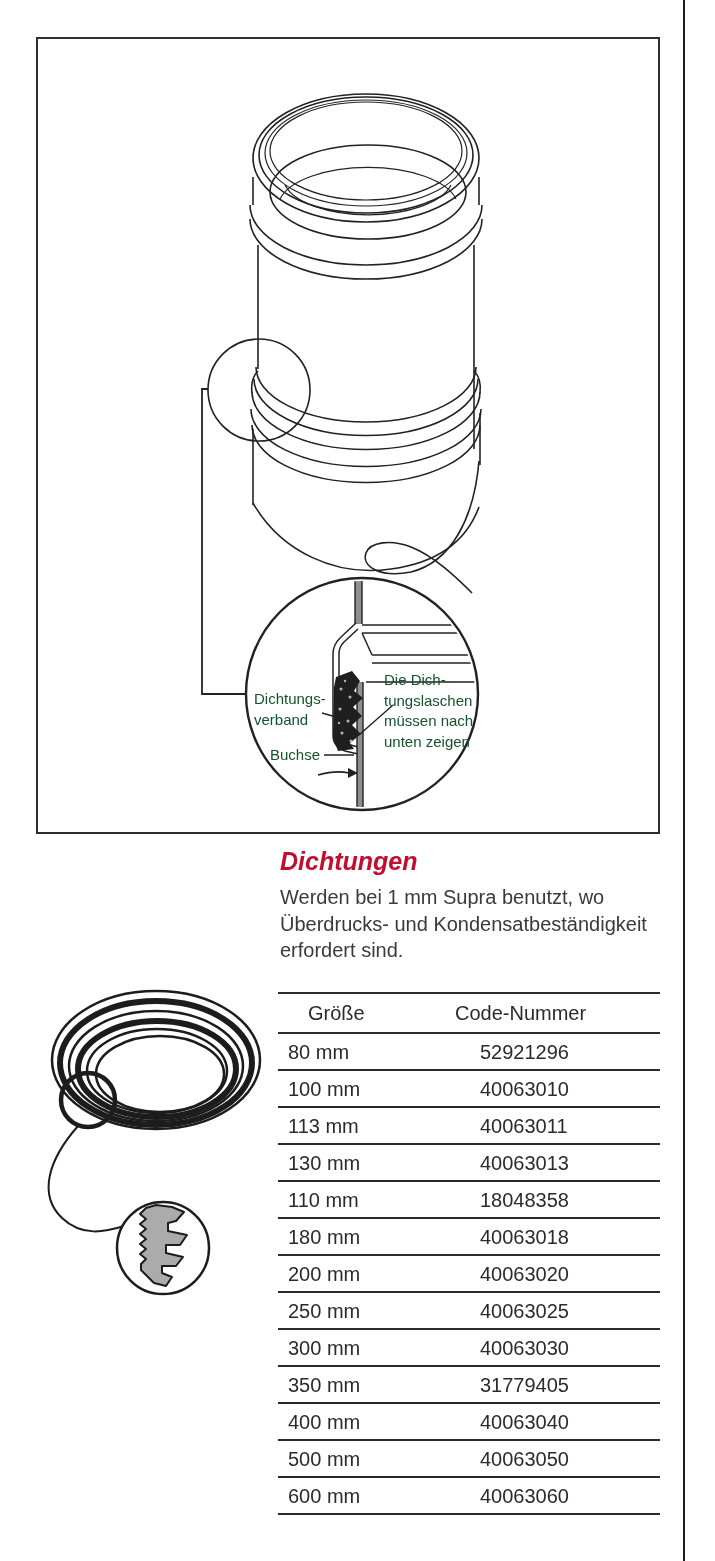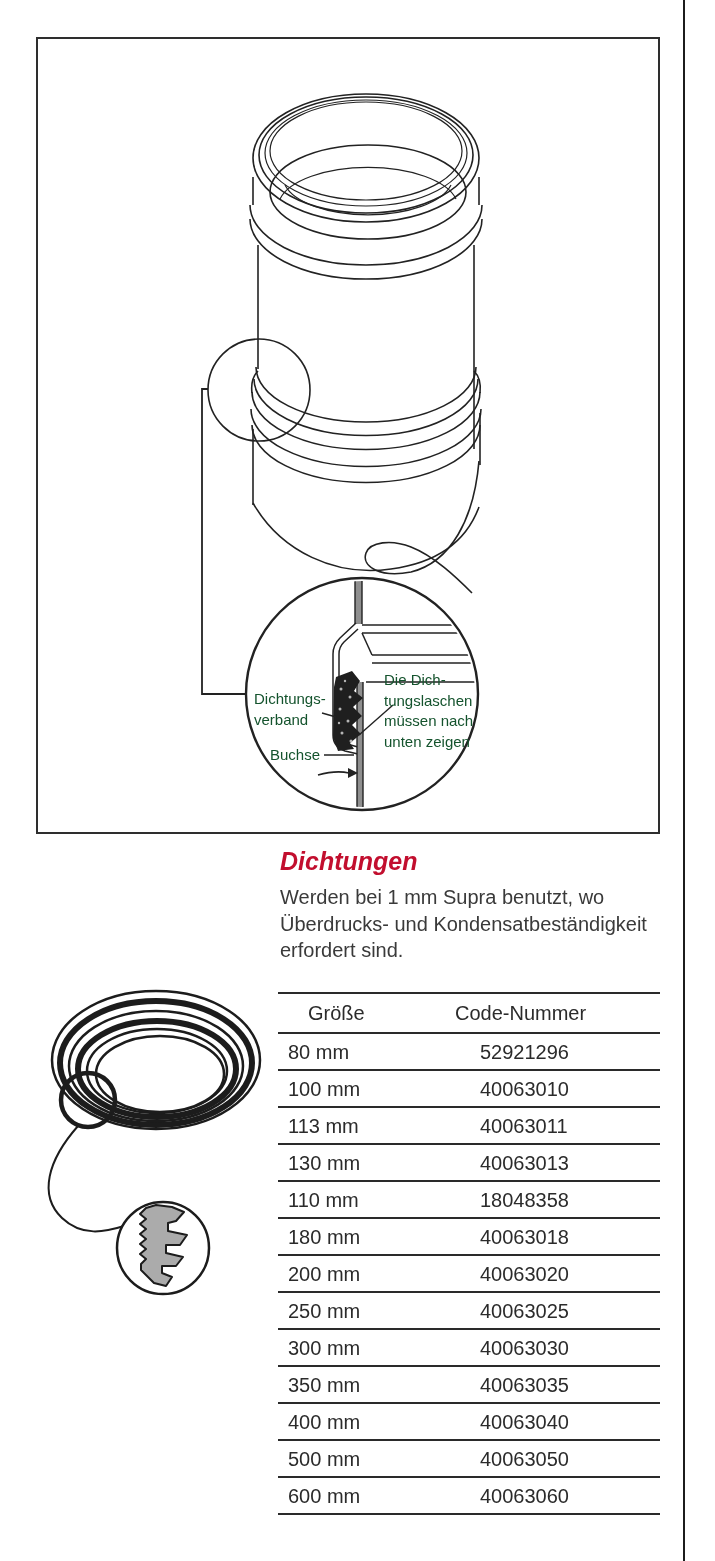--- a/index.html
+++ b/index.html
@@ -191,21 +191,21 @@
       <span class="t-cell c-code">40063025</span>
     </div>
 
     <div class="t-row">
       <span class="t-cell c-size">300 mm</span>
       <span class="t-cell c-code">40063030</span>
     </div>
 
     <div class="t-row">
       <span class="t-cell c-size">350 mm</span>
-      <span class="t-cell c-code">40063035</span>
+      <span class="t-cell c-code">31779405</span>
     </div>
 
     <div class="t-row">
       <span class="t-cell c-size">400 mm</span>
       <span class="t-cell c-code">40063040</span>
     </div>
 
     <div class="t-row">
       <span class="t-cell c-size">500 mm</span>
       <span class="t-cell c-code">40063050</span>

